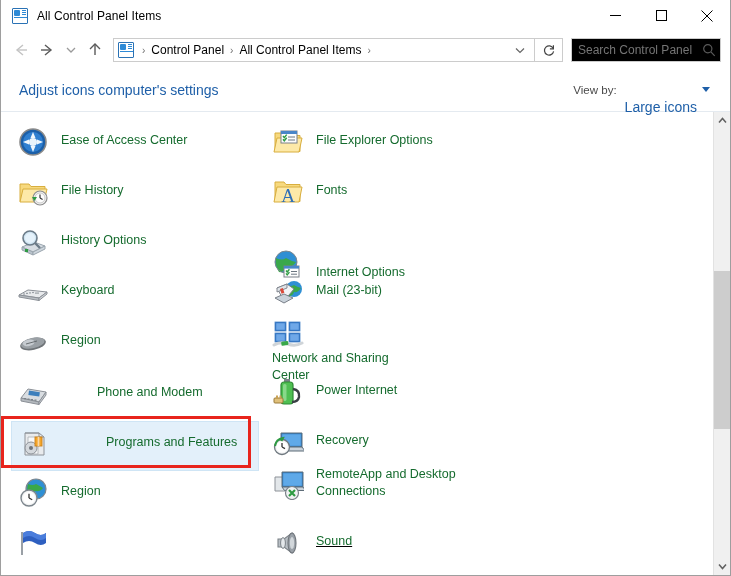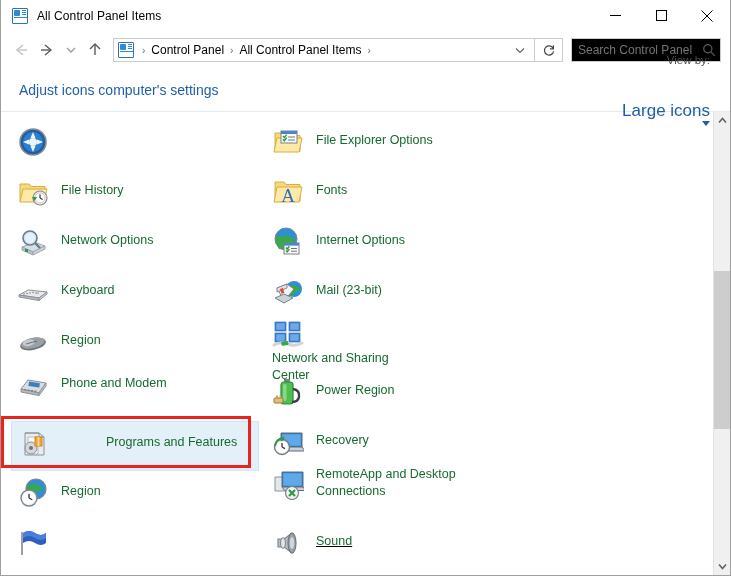--- a/index.html
+++ b/index.html
@@ -175,27 +175,26 @@
     border-bottom: 1px solid #e4eaf0;
   }
   .header-title {
     font-size: 14px;
     color: #1e5fa8;
     white-space: nowrap;
   }
   .viewby {
     margin-left: auto;
     display: flex;
-    align-items: flex-end;
-    gap: 0;
+    align-items: center;
+    gap: 8px;
     white-space: nowrap;
-    flex-direction: column;
   }
   .viewby-label { font-size: 11.5px; color: #4a4a4a; }
-  .viewby-value { font-size: 17px; color: #1e5fa8; margin-top: 35px; }
+  .viewby-value { font-size: 14px; color: #1e5fa8; margin-top: 35px; }
   .viewby-arrow {
     width: 0; height: 0;
     border-left: 4px solid transparent;
     border-right: 4px solid transparent;
     border-top: 5px solid #1e5fa8;
     margin-left: -3px;
   }
 
   
   .content-wrap {
@@ -385,20 +384,21 @@
      <circle cx="16" cy="16" r="13" fill="#1b5fa8"></circle>
      <circle cx="16" cy="16" r="13" fill="none" stroke="#8a8a8a" stroke-width="1.6"></circle>
      <circle cx="16" cy="16" r="10" fill="#2f7fd0"></circle>
      <circle cx="16" cy="16" r="4" fill="#eaf4fb"></circle>
      <path d="M16 6 L18.5 12 L13.5 12 Z" fill="#f0f7fc"></path>
      <path d="M26 16 L20 18.5 L20 13.5 Z" fill="#f0f7fc"></path>
      <path d="M16 26 L13.5 20 L18.5 20 Z" fill="#f0f7fc"></path>
      <path d="M6 16 L12 13.5 L12 18.5 Z" fill="#f0f7fc"></path>
    </svg>
             </span>
+            <span class="lbl">Ease of Access Center</span>
           </div>
           <div class="cp-item" style="top: 58px; width: 248px;">
             <span class="ico">
               <svg viewBox="0 0 32 32">
      <path d="M3 8 h9 l2 2.5 h14 v15 h-25 z" fill="#f7d97e" stroke="#d8ae3e" stroke-width="1"></path>
      <path d="M6 13 h24 l-3 13 h-24 z" fill="#fde9a8" stroke="#d8ae3e" stroke-width="1"></path>
      <circle cx="23" cy="22" r="7" fill="#f2f2f2" stroke="#8d8d8d" stroke-width="1.2"></circle>
      <circle cx="23" cy="22" r="5" fill="#fdfdfd" stroke="#bdbdbd" stroke-width="0.8"></circle>
      <line x1="23" y1="22" x2="23" y2="18.5" stroke="#333" stroke-width="1.2"></line>
      <line x1="23" y1="22" x2="25.6" y2="23.5" stroke="#333" stroke-width="1.2"></line>
@@ -412,21 +412,21 @@
               <svg viewBox="0 0 32 32">
      <path d="M5 21 l12 -5 l11 4 l-12 6 z" fill="#d7dde3" stroke="#9aa5ae" stroke-width="1"></path>
      <path d="M5 21 v3 l11 5 v-3 z" fill="#b9c3cc" stroke="#9aa5ae" stroke-width="1"></path>
      <path d="M16 26 l12 -6 v3 l-12 6 z" fill="#cfd7de" stroke="#9aa5ae" stroke-width="1"></path>
      <circle cx="13" cy="12" r="7" fill="#cfe4f2" stroke="#6b7b88" stroke-width="1.6"></circle>
      <circle cx="13" cy="12" r="5" fill="#eaf5fc" opacity="0.8"></circle>
      <line x1="18" y1="17" x2="23" y2="22" stroke="#6b7b88" stroke-width="2.4"></line>
      <rect x="8" y="23" width="3" height="3" fill="#2e9b43"></rect>
    </svg>
             </span>
-            <span class="lbl">Network Options</span>
+            <span class="lbl">History Options</span>
           </div>
           <div class="cp-item" style="top: 158px; width: 248px;">
             <span class="ico">
               <svg viewBox="0 0 32 32">
      <path d="M2 19 L11 14 L30 16 L22 22 Z" fill="#e8eaec" stroke="#8b9097" stroke-width="1"></path>
      <path d="M2 19 L2 21 L22 24.5 L22 22 Z" fill="#b9bec3" stroke="#8b9097" stroke-width="1"></path>
      <path d="M22 22 L30 16 L30 18 L22 24.5 Z" fill="#cfd3d7" stroke="#8b9097" stroke-width="1"></path>
      <g fill="#9aa0a6">
        <rect x="6" y="17.4" width="2" height="1.2"></rect>
                   <rect x="9" y="16.8" width="2" height="1.2"></rect>
@@ -442,21 +442,21 @@
             <span class="ico">
               <svg viewBox="0 0 32 32">
      <ellipse cx="16" cy="18" rx="13" ry="6" fill="#6f7478" transform="rotate(-12 16 18)"></ellipse>
      <ellipse cx="16" cy="17" rx="12" ry="5.2" fill="#9aa0a5" transform="rotate(-12 16 18)"></ellipse>
      <ellipse cx="12" cy="16" rx="6" ry="3.2" fill="#c6cbd0" transform="rotate(-12 16 18)"></ellipse>
      <line x1="9" y1="18" x2="20" y2="15" stroke="#5d6367" stroke-width="0.9"></line>
    </svg>
             </span>
             <span class="lbl">Region</span>
           </div>
-          <div class="cp-item" style="top: 251px; width: 248px;">
+          <div class="cp-item" style="top: 260px; width: 248px; gap: 36px;">
             <span class="ico">
               <svg viewBox="0 0 32 32">
      <path d="M4 20 L11 11 L29 14 L22 24 Z" fill="#d9dde1" stroke="#8b9097" stroke-width="1"></path>
      <path d="M4 20 L4 23 L22 26.5 L22 24 Z" fill="#b5babf" stroke="#8b9097" stroke-width="1"></path>
      <path d="M22 24 L29 14 L29 17 L22 26.5 Z" fill="#c8ccd1" stroke="#8b9097" stroke-width="1"></path>
      <rect x="12" y="12.6" width="11" height="4.4" fill="#3d7fbc" transform="rotate(8 12 12.6)"></rect>
      <g fill="#7d848a">
        <rect x="7" y="20" width="2" height="1.3"></rect>
                   <rect x="10.5" y="20.5" width="2" height="1.3"></rect>
        <rect x="14" y="21" width="2" height="1.3"></rect>
@@ -525,21 +525,21 @@
           <div class="cp-item" style="top: 58px; width: 240px;">
             <span class="ico">
               <svg viewBox="0 0 32 32">
      <path d="M3 6 h9 l2 2.5 h14 v17 h-25 z" fill="#f7d97e" stroke="#d8ae3e" stroke-width="1"></path>
      <path d="M5 11 h25 l-3 15 h-25 z" fill="#fde9a8" stroke="#d8ae3e" stroke-width="1"></path>
      <text x="16" y="26" font-family="Liberation Serif, serif" font-size="19" fill="#2f6fb8" text-anchor="middle">A</text>
    </svg>
             </span>
             <span class="lbl">Fonts</span>
           </div>
-          <div class="cp-item" style="top: 108px; width: 240px;">
+          <div class="cp-item" style="top: 119px; width: 240px; align-items: flex-end;">
             <span class="ico">
               <svg viewBox="0 0 32 32">
      <circle cx="14" cy="13" r="11" fill="#2f8fd4"></circle>
      <path d="M4 9 q6 3 10 0 q5 3 10 4 q-4 6 -10 5 q-2 6 -7 5 q-4 -6 -3 -14 z" fill="#3aa84a"></path>
      <circle cx="14" cy="13" r="11" fill="none" stroke="#7d868d" stroke-width="1"></circle>
      <rect x="12" y="17" width="15" height="11" fill="#fdfdfd" stroke="#7a8089" stroke-width="1"></rect>
      <rect x="12" y="17" width="15" height="2.6" fill="#4a86c8"></rect>
      <g stroke="#6b7680" stroke-width="1">
        <line x1="19" y1="22.5" x2="25" y2="22.5"></line>
                   <line x1="19" y1="25.2" x2="25" y2="25.2"></line>
@@ -586,21 +586,21 @@
               <svg viewBox="0 0 32 32">
      <rect x="12" y="3" width="6" height="3" fill="#7c8288"></rect>
      <rect x="9" y="6" width="12" height="22" rx="3" fill="#4fbf52" stroke="#2e8a34" stroke-width="1.2"></rect>
      <rect x="11" y="8" width="3.5" height="17" rx="1.6" fill="#9ce09e" opacity="0.75"></rect>
      <path d="M21 13 q7 1 6 8 q-1 5 -7 5" fill="none" stroke="#3a3f44" stroke-width="2.4"></path>
      <rect x="2" y="22" width="9" height="5" rx="1" fill="#e0c07a" stroke="#9a7b3a" stroke-width="1"></rect>
      <rect x="4" y="19.5" width="2" height="3" fill="#c9a255"></rect>
      <rect x="7.5" y="19.5" width="2" height="3" fill="#c9a255"></rect>
    </svg>
             </span>
-            <span class="lbl">Power Region</span>
+            <span class="lbl">Power Internet</span>
           </div>
           <div class="cp-item" style="top: 308px; width: 240px;">
             <span class="ico">
               <svg viewBox="0 0 32 32">
      <path d="M9 7 h21 v14 h-21 z" fill="#2a7cc7" stroke="#5d6c78" stroke-width="1"></path>
      <path d="M10.2 8.2 h18.6 v11.6 h-18.6 z" fill="#5fa9e8"></path>
      <path d="M9 21 h21 l3 4 h-21 z" fill="#c9d2da" stroke="#5d6c78" stroke-width="1"></path>
      <circle cx="10" cy="21" r="7.5" fill="#f2f3f4" stroke="#6f787f" stroke-width="1.3"></circle>
      <circle cx="10" cy="21" r="5.6" fill="#fff"></circle>
      <line x1="10" y1="21" x2="10" y2="17" stroke="#333" stroke-width="1.3"></line>

